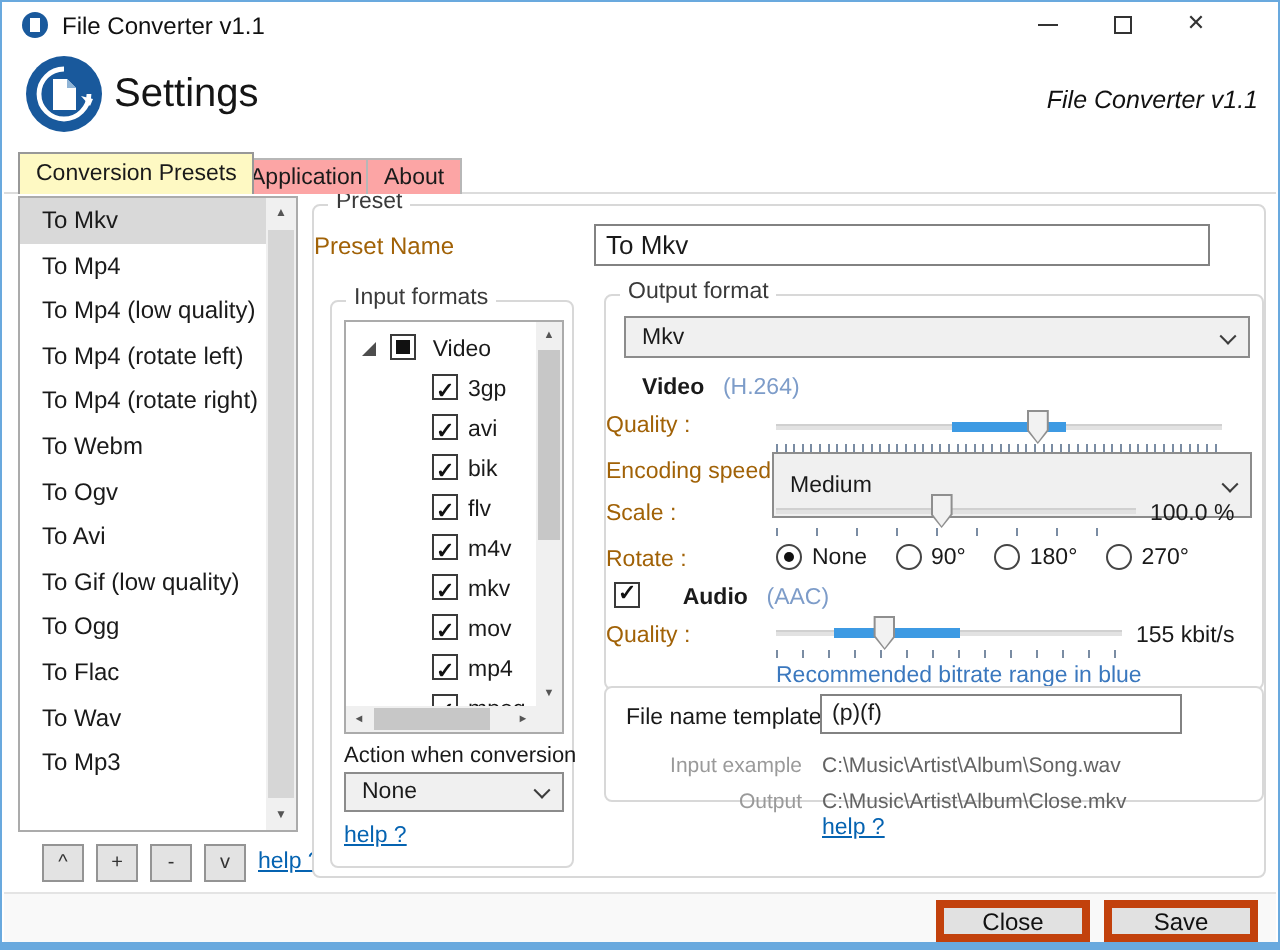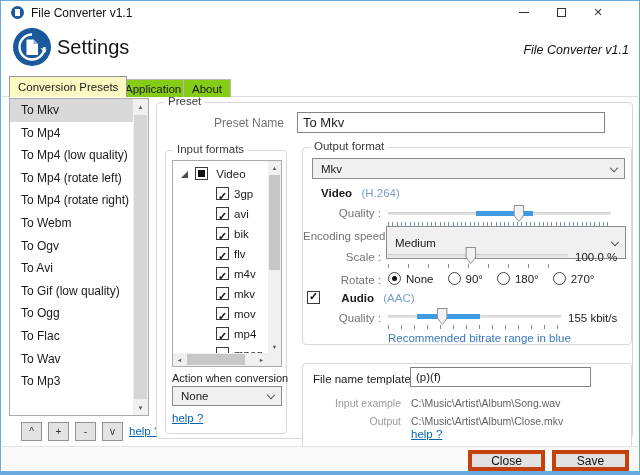--- a/index.html
+++ b/index.html
@@ -14,21 +14,21 @@
 .tb-btn{position:absolute;top:0;width:30px;height:22px;display:flex;align-items:center;justify-content:center;cursor:default}
 .min-glyph{width:10px;height:1px;background:#333}
 .max-glyph{width:9px;height:9px;border:1px solid #333}
 .close-glyph{font-size:11px;color:#333;line-height:1}
 
 
 .header-title{position:absolute;left:56px;top:35px;font-size:20px;color:#151515}
 .header-version{position:absolute;right:10px;top:42px;font-size:12.5px;font-style:italic;color:#111}
 
 
-.tab{position:absolute;top:78px;height:18px;background:#84cc16;border:1px solid #b7b7b7;border-bottom:none;
+.tab{position:absolute;top:78px;height:18px;background:#fca5a5;border:1px solid #b7b7b7;border-bottom:none;
   display:flex;align-items:center;padding:0 8px;font-size:11.5px;z-index:1}
 .tab.active{top:75px;height:21px;background:#fef9c3;border-color:#989898;z-index:3}
 .content-line{position:absolute;top:95px;left:1px;right:1px;height:1px;background:#dcdcdc;z-index:0}
 
 
 .preset-list{position:absolute;left:8px;top:97px;width:140px;height:318px;border:1px solid #ababab;background:#fff}
 .pl-items{position:absolute;left:0;top:0;bottom:0;right:15px;overflow:hidden}
 .pl-item{height:22.6px;line-height:22.6px;padding-left:11px;white-space:nowrap}
 .pl-item.sel{background:#d9d9d9}
 .vscroll{position:absolute;top:0;right:0;bottom:0;width:15px;background:#f0f0f0}
@@ -45,21 +45,21 @@
 .groupbox{position:absolute;border:1px solid #d8d8d8;border-radius:4px;background:#fff}
 .group-label{position:absolute;top:-8px;left:7px;background:#fff;padding:0 4px;font-size:11.5px;color:#3a3a3a;white-space:nowrap}
 
 
 .textbox{position:absolute;border:1px solid #828282;background:#fff;font-family:"Liberation Sans",sans-serif;
   font-size:13px;color:#1a1a1a;padding:0 5px;outline:none}
 .combo{position:absolute;background:#f0f0f0;border:1px solid #8c8c8c;display:flex;align-items:center;
   padding:0 20px 0 8px;font-size:11.5px;color:#1a1a1a;white-space:nowrap}
 .caret{position:absolute;right:7px;top:50%;width:6px;height:6px;border-right:1px solid #3c3c3c;
   border-bottom:1px solid #3c3c3c;transform:translateY(-65%) rotate(45deg)}
-.flabel{position:absolute;font-size:11.5px;color:#737373;text-align:right;white-space:nowrap}
+.flabel{position:absolute;font-size:11.5px;color:#a16207;text-align:left;white-space:nowrap}
 .glabel{position:absolute;font-size:10.5px;color:#9a9a9a;text-align:right;white-space:nowrap}
 .gvalue{position:absolute;font-size:10.5px;color:#636363;white-space:nowrap}
 
 
 .cb{position:relative;display:inline-block;width:13px;height:13px;border:1px solid #3a3a3a;background:#fff;vertical-align:-2px}
 .cb.checked::after{content:"\2713";position:absolute;left:1px;top:-2px;font-size:11px;font-weight:bold;color:#111}
 .cb.partial::after{content:"";position:absolute;left:2px;top:2px;width:7px;height:7px;background:#111}
 .radio{position:relative;display:inline-block;width:13px;height:13px;border:1px solid #454545;border-radius:50%;background:#fff;vertical-align:-2px}
 .radio.sel::after{content:"";position:absolute;left:3px;top:3px;width:5px;height:5px;border-radius:50%;background:#111}
 
@@ -274,21 +274,21 @@
         <div class="track"></div>
         <div class="range" style="left:17%;width:36%"></div>
         <div class="thumb" style="left:31.4%"></div>
       </div>
       <div class="ticks med" style="left:85px;top:177px;width:173px"></div>
       <div class="abs" style="left:265px;top:164px;font-size:11.5px;white-space:nowrap">155 kbit/s</div>
 
       <div class="blue-note" style="left:85px;top:184px">Recommended bitrate range in blue</div>
     </div>
 
-    <div class="groupbox" style="left:145px;top:260px;width:330px;height:96px">
+    <div class="groupbox" style="left:145px;top:240px;width:330px;height:58px">
       <div class="abs" style="left:10px;top:9px;font-size:11.5px;white-space:nowrap">File name template</div>
       <input class="textbox" style="left: 107px; top: 3px; width: 181px; height: 20px; font-size: 11.5px;" value="(p)(f)">
       <div class="glabel" style="left:0;top:33px;width:98px">Input example</div>
       <div class="gvalue" style="left:108px;top:33px">C:\Music\Artist\Album\Song.wav</div>
       <div class="glabel" style="left:0;top:51px;width:98px">Output</div>
       <div class="gvalue" style="left:108px;top:51px">C:\Music\Artist\Album\Close.mkv</div>
       <a class="help-link abs" style="left:108px;top:64px">help ?</a>
     </div>
   </div>
 

